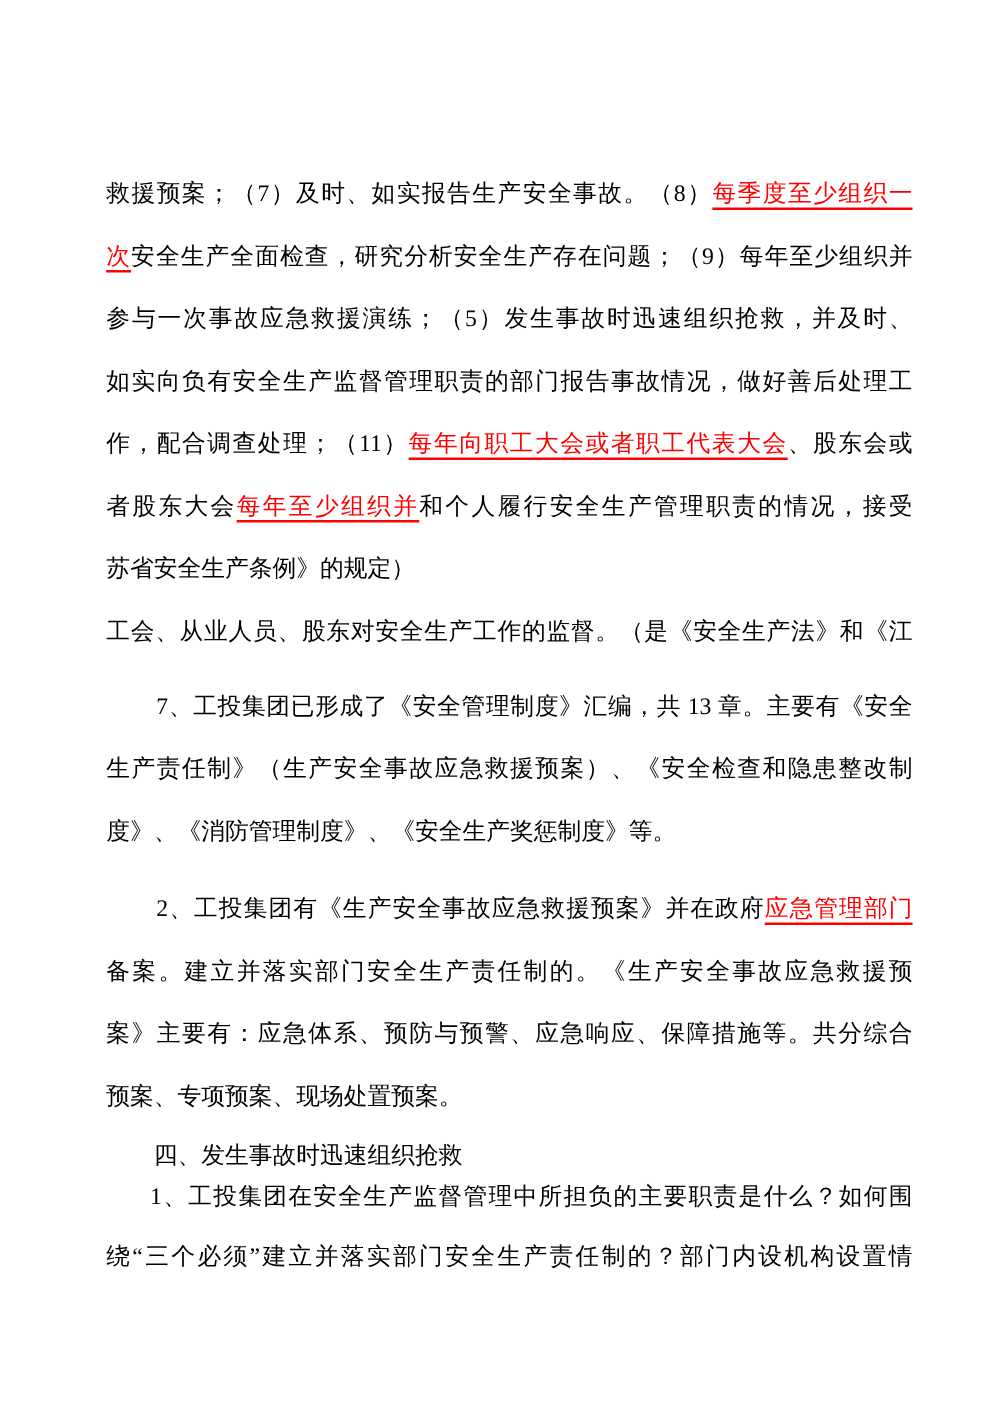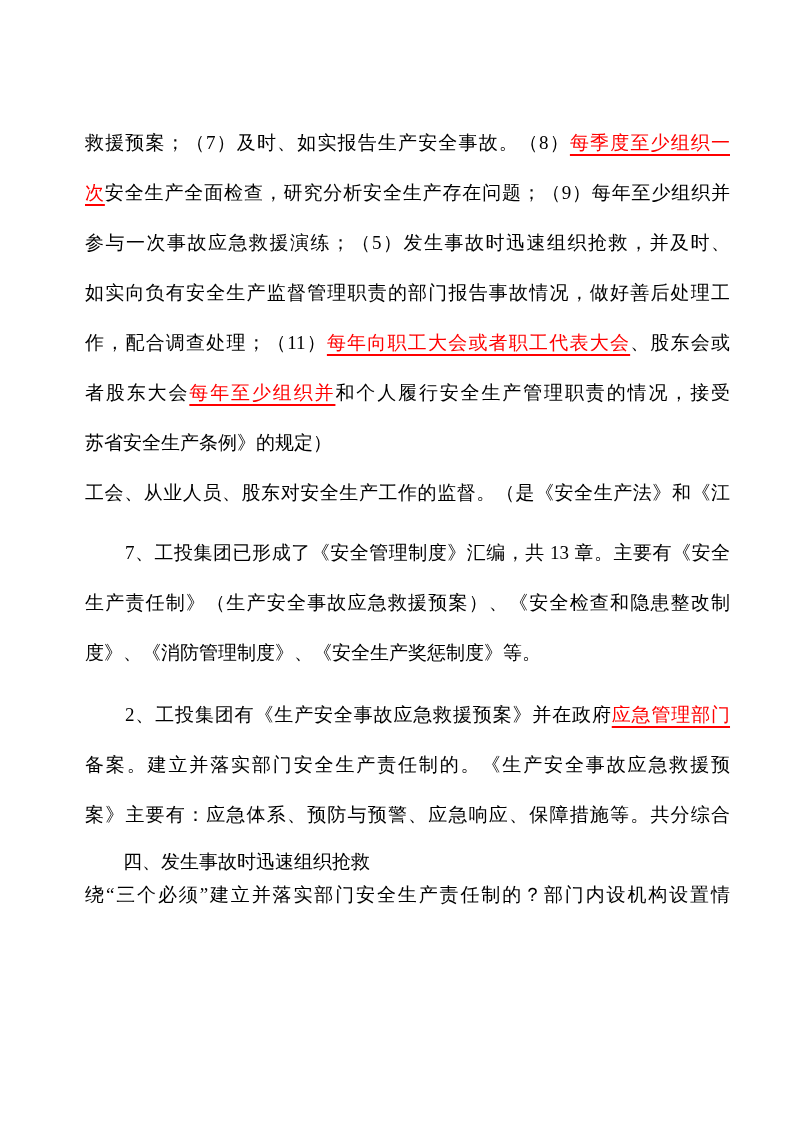--- a/index.html
+++ b/index.html
@@ -8,21 +8,21 @@
     width: 793px;
     height: 1122px;
     background: #ffffff;
     overflow: hidden;
     font-family: "Liberation Serif", "DejaVu Serif", serif;
     color: #000000;
   }
   .content {
     position: absolute;
     left: 85px;
-    top: 118px;
+    top: 131px;
     width: 645px;
   }
   .para { margin: 0; padding: 0; }
   .line {
     font-size: 19px;
     line-height: 50px;
     height: 50px;
     text-align: justify;
     color: #000000;
   }
@@ -65,24 +65,26 @@
     <div class="para para-7">
       <div class="line fill indent-num"><span>7、工投集团已形成了《安全管理制度》汇编，共 13 章。主要有《安全</span></div>
       <div class="line fill"><span>生产责任制》（生产安全事故应急救援预案）、《安全检查和隐患整改制</span></div>
       <div class="line last"><span>度》、《消防管理制度》、《安全生产奖惩制度》等。</span></div>
     </div>
 
     <div class="para para-8">
       <div class="line fill indent-num"><span>2、工投集团有《生产安全事故应急救援预案》并在政府</span><span class="red">应急管理部门</span></div>
       <div class="line fill"><span>备案。建立并落实部门安全生产责任制的。《生产安全事故应急救援预</span></div>
       <div class="line fill"><span>案》主要有：应急体系、预防与预警、应急响应、保障措施等。共分综合</span></div>
+      <div class="line last"><span>预案、专项预案、现场处置预案。</span></div>
     </div>
 
     <div class="para heading">
       <div class="line last indent-head"><span>四、发生事故时迅速组织抢救</span></div>
     </div>
 
     <div class="para para-q1">
+      <div class="line fill indent-q"><span>1、工投集团在安全生产监督管理中所担负的主要职责是什么？如何围</span></div>
       <div class="line fill"><span>绕“三个必须”建立并落实部门安全生产责任制的？部门内设机构设置情</span></div>
     </div>
 
   </div>
 </div>
 
 </body></html>

